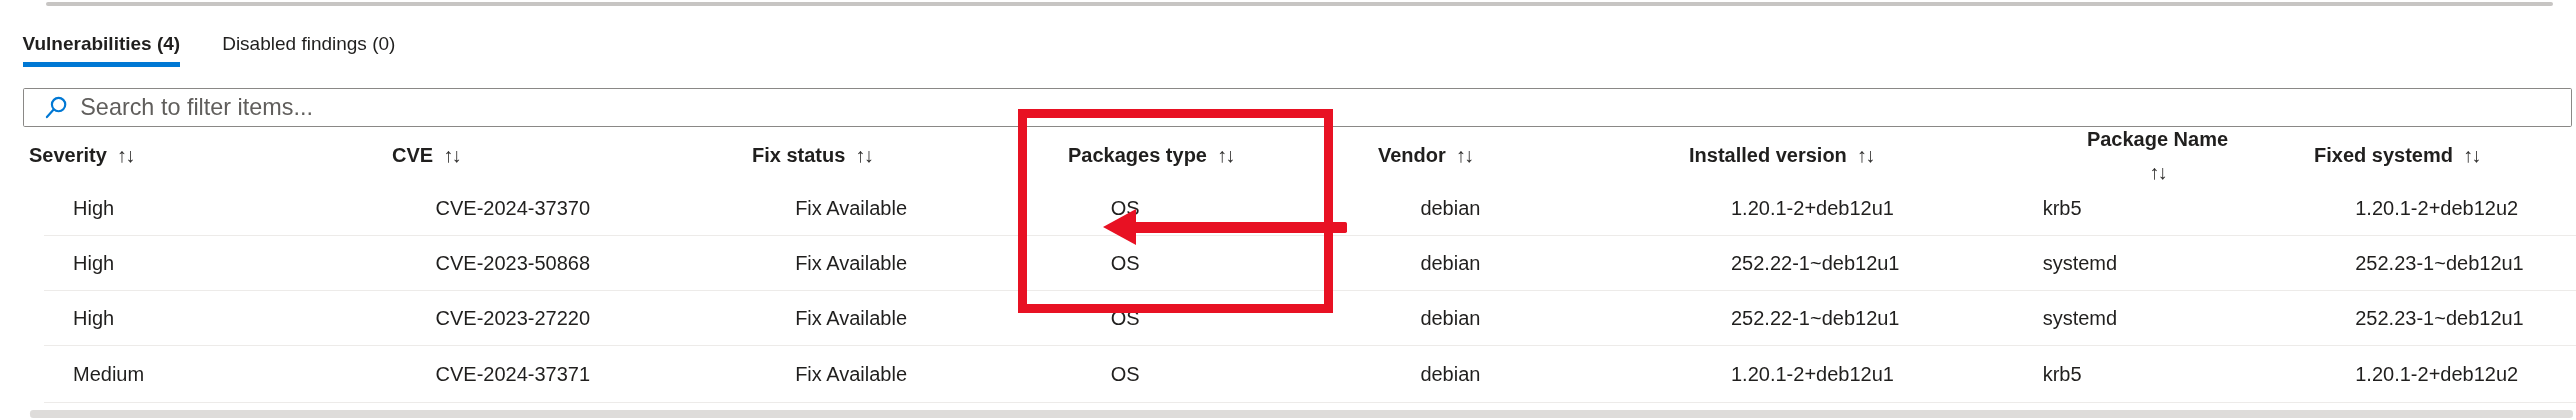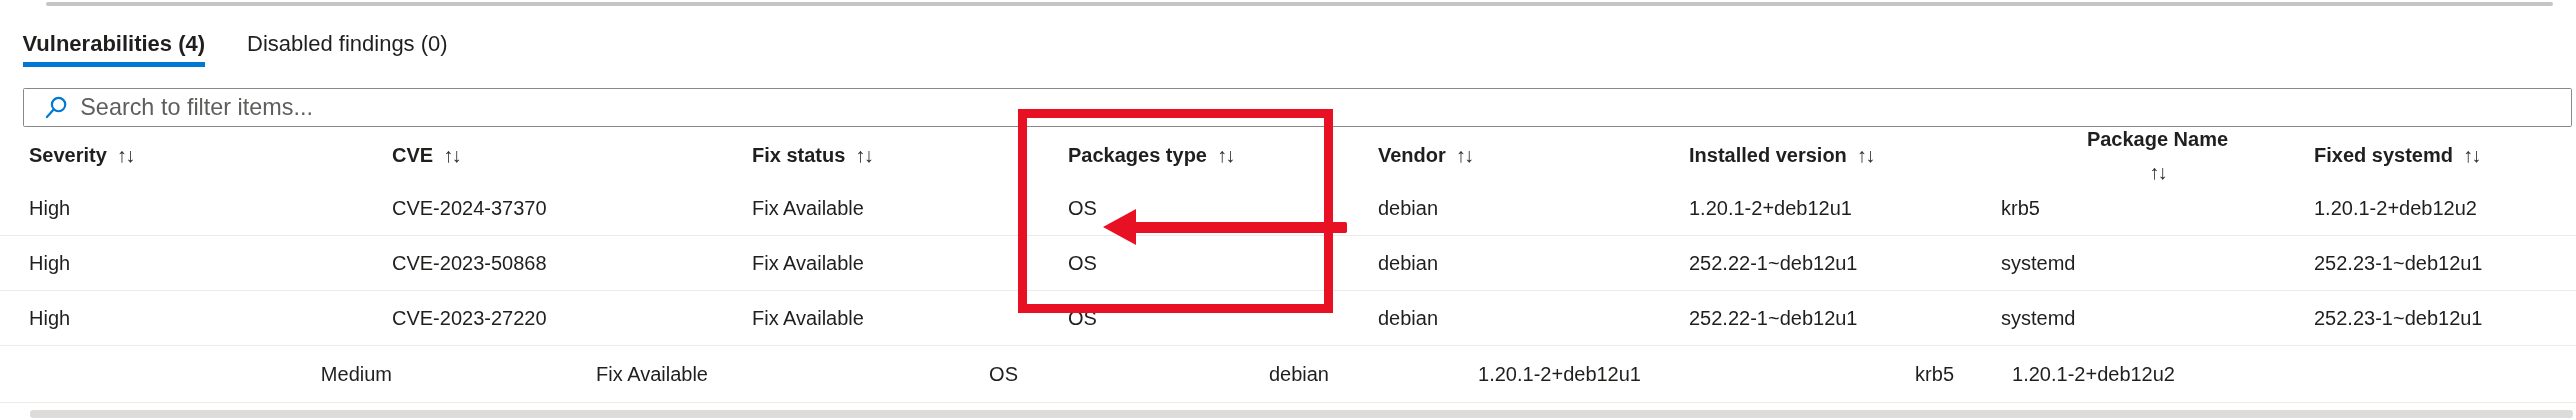--- a/index.html
+++ b/index.html
@@ -18,21 +18,21 @@
     position: absolute; top: 1.7px; left: 46px; right: 23.4px; height: 4.2px;
     background: #c7c5c3; border-radius: 2.5px;
   }
 
   
   .tabs {
     position: absolute; top: 20px; left: 22.5px; right: 0;
     display: flex; gap: 42px; align-items: flex-start;
   }
   .tab {
-    font-size: 22px; line-height: 42px; height: 47px;
+    font-size: 19px; line-height: 42px; height: 47px;
     color: #201f1e; cursor: pointer; background: transparent; border: none;
     font-family: inherit; padding: 0; position: relative;
   }
   .tab.active { font-weight: 700; }
   .tab.active::after {
     content: ""; position: absolute; left: 0; right: 0; bottom: 0;
     height: 5px; background: var(--accent, #0078d4);
   }
 
   
@@ -51,25 +51,25 @@
   
   .table { position: absolute; top: 129px; left: 0; right: 0; }
   .trow { display: flex; align-items: center; padding-left: 29px; }
   .thead { height: 53px; }
   .thead .cell { font-weight: 700; display: flex; align-items: center; gap: 10px; cursor: pointer; }
   .sort { font-size: 20px; font-weight: 400; letter-spacing: -1.7px; color: #323130; }
   .cell { font-size: 20px; color: #201f1e; white-space: nowrap; overflow: hidden; }
   .c0 { width: 363px; } .c1 { width: 360px; } .c2 { width: 316px; }
   .c3 { width: 310px; } .c4 { width: 311px; } .c5 { width: 312px; }
   .c6 { width: 313px; flex-direction: column; } .c7 { width: 221px; }
-  .drow { height: 54px; border-bottom: 1.7px solid #edebe9; cursor: pointer; }
+  .drow { height: 54px; border-bottom: 1.7px solid #edebe9; cursor: pointer; margin-left: 44px; }
   .drow:first-of-type { background: #f3f2f1; height: 53px; border-bottom: none; }
   .drow:nth-of-type(3) { height: 55px; }
   .drow:nth-of-type(4) { height: 55px; }
-  .drow:nth-of-type(5) { height: 57px; text-align: right; }
+  .drow:nth-of-type(5) { height: 57px; }
 
   
   .bottom-bar {
     position: absolute; top: 410px; left: 30px; right: 3.3px; height: 7.5px;
     background: #dedcda; border-radius: 3.3px;
   }
 
   
   .annotation { position: absolute; inset: 0; pointer-events: none; }
   .red-rect {
@@ -171,20 +171,21 @@
       <div class="cell c2">Fix Available</div>
       <div class="cell c3">OS</div>
       <div class="cell c4">debian</div>
       <div class="cell c5">252.22-1~deb12u1</div>
       <div class="cell c6">systemd</div>
       <div class="cell c7">252.23-1~deb12u1</div>
     </div>
 
     <div class="trow drow">
       <div class="cell c0">Medium</div>
+      <div class="cell c1">CVE-2024-37371</div>
       <div class="cell c2">Fix Available</div>
       <div class="cell c3">OS</div>
       <div class="cell c4">debian</div>
       <div class="cell c5">1.20.1-2+deb12u1</div>
       <div class="cell c6">krb5</div>
       <div class="cell c7">1.20.1-2+deb12u2</div>
     </div>
 
   </div>
 

